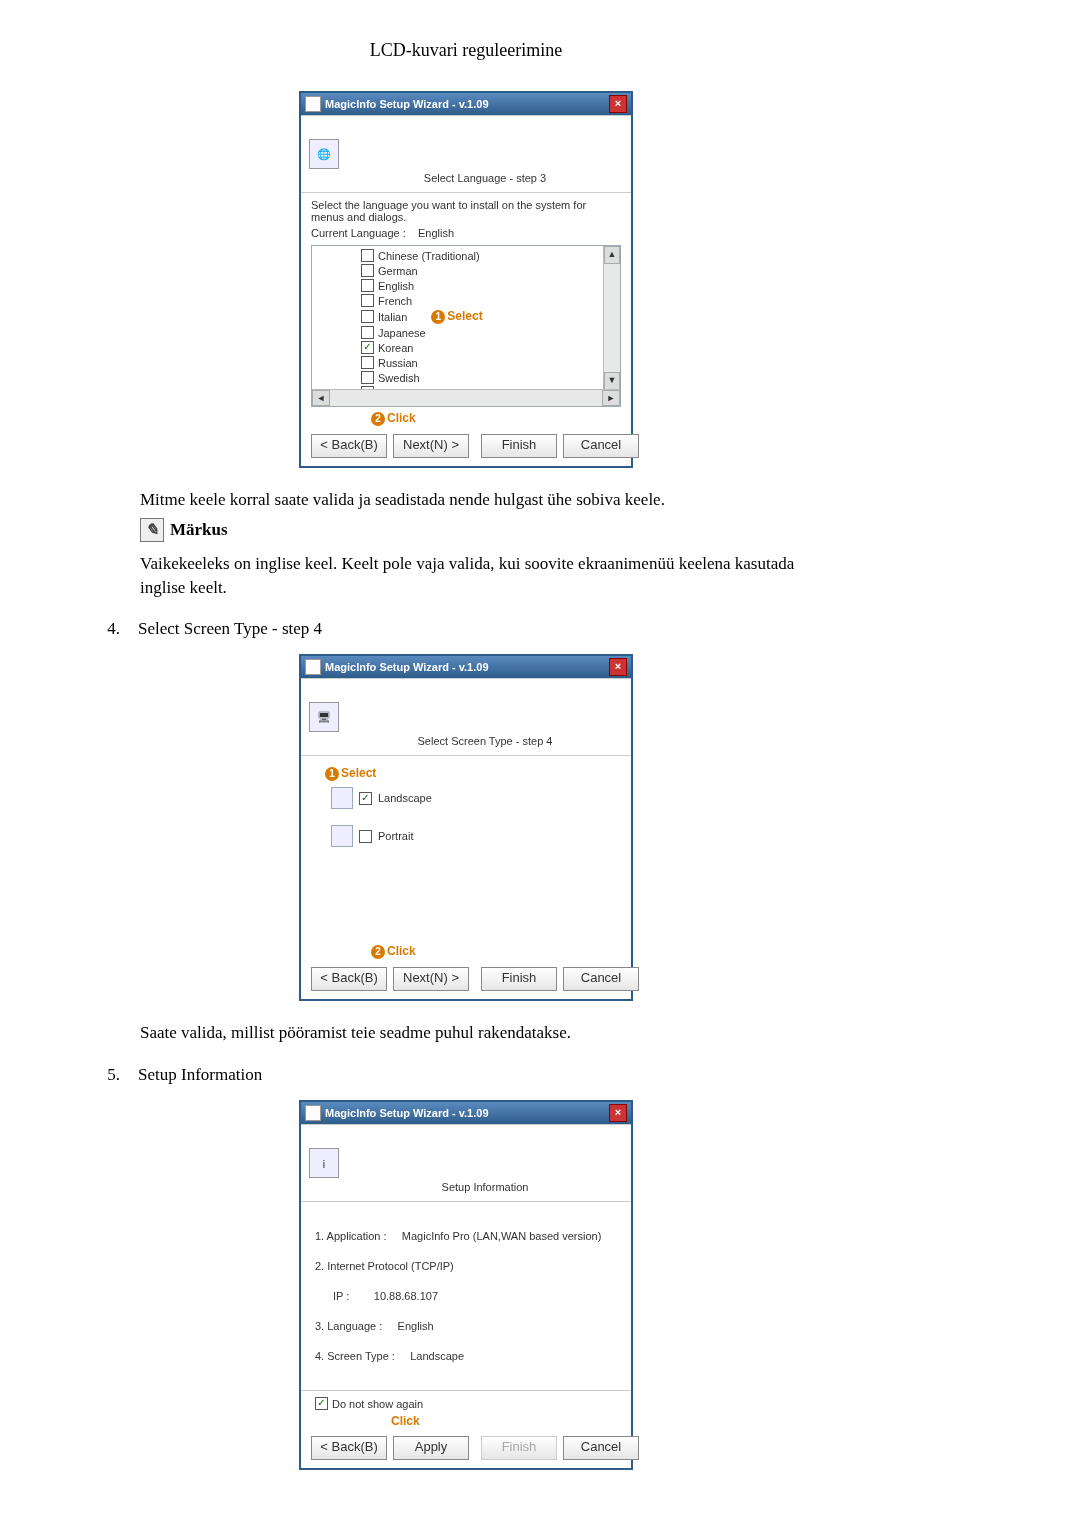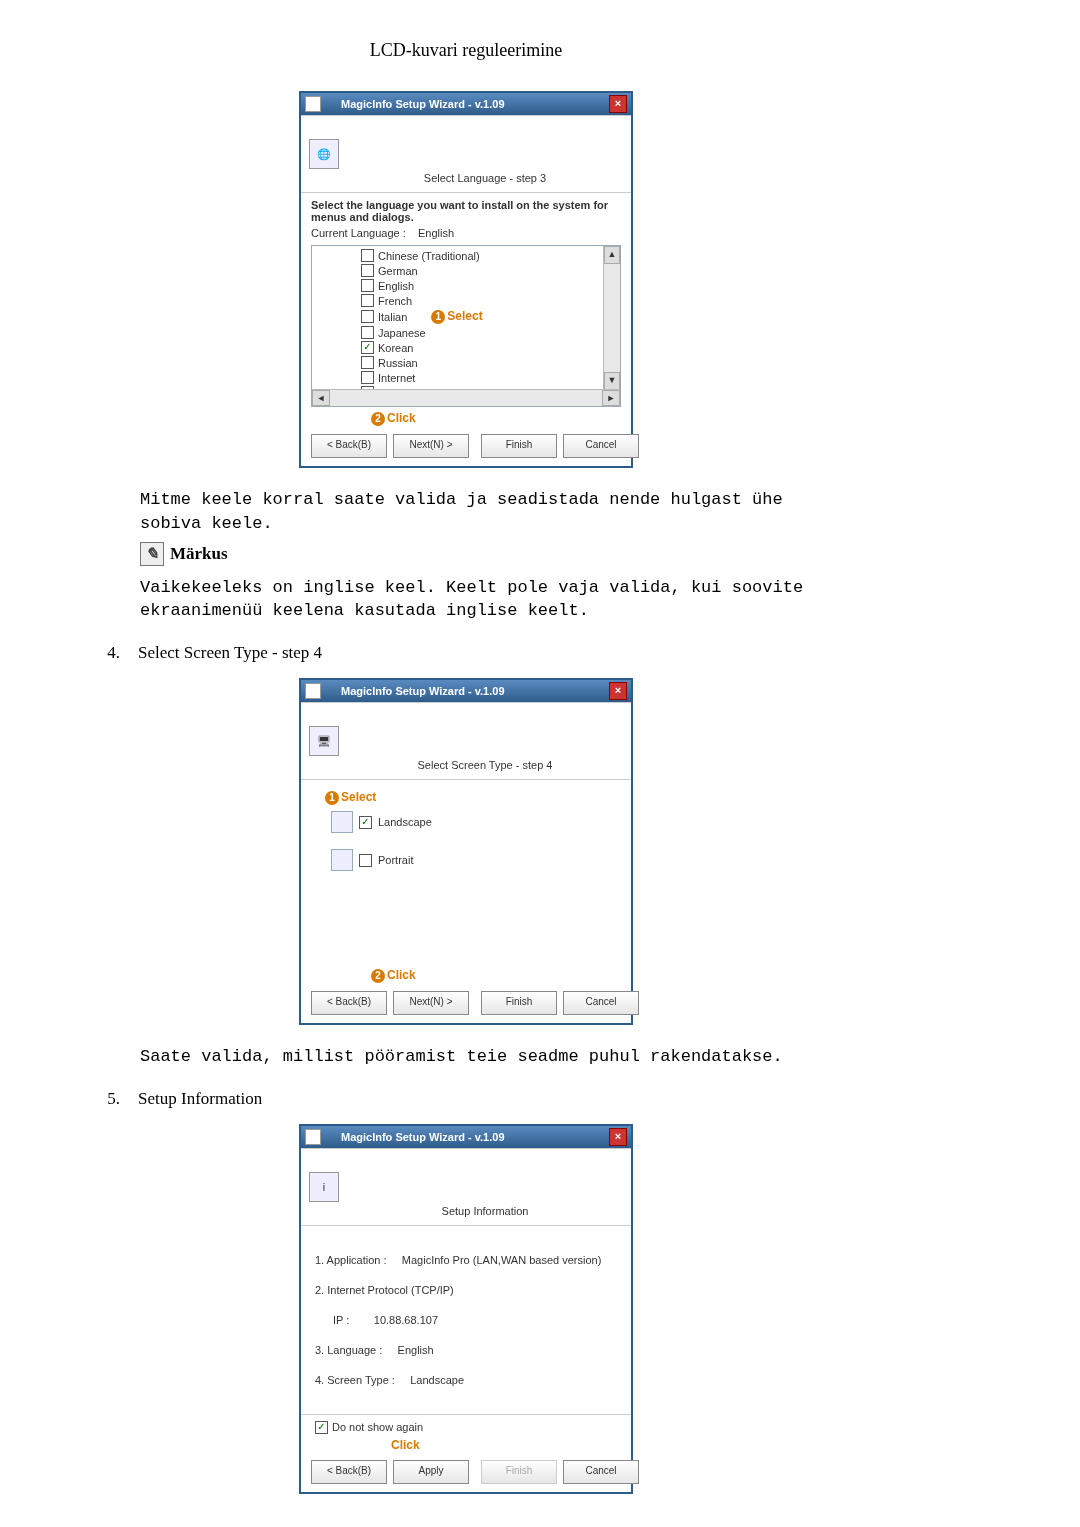--- a/index.html
+++ b/index.html
@@ -34,21 +34,21 @@
     display: flex;
     align-items: center;
     justify-content: space-between;
     padding: 2px 4px;
     font-size: 11px;
     font-weight: bold;
   }
   .title-left {
     display: flex;
     align-items: center;
-    gap: 20px;
+    gap: 4px;
   }
   .title-icon {
     width: 14px; height: 14px;
     background: #fff;
     border: 1px solid #999;
     display: inline-block;
   }
   .close-x {
     width: 16px; height: 16px;
     background: #c33;
@@ -78,21 +78,20 @@
   }
   .step-title {
     flex: 1;
     text-align: center;
     font-size: 11px;
     margin-top: 48px;
   }
   .instr {
     padding: 6px 10px 2px 10px;
     font-size: 11px;
-    font-weight: bold;
   }
   .curlang {
     padding: 2px 10px 6px 10px;
     font-size: 11px;
   }
   .lang-list-wrap {
     margin: 0 10px 6px 10px;
     border: 1px solid #9ab;
     background: #fff;
     position: relative;
@@ -138,36 +137,35 @@
     display: flex;
     gap: 6px;
     justify-content: flex-start;
   }
   .btn-row .spacer { flex:1; }
   .wbtn {
     min-width: 62px;
     height: 22px;
     border: 1px solid #888;
     background: linear-gradient(#fff,#e6e6e6);
-    font-size: 10px;
+    font-size: 13px;
     text-align:center;
     line-height:20px;
     padding: 0 6px;
     cursor:pointer;
   }
   .click-label {
     text-align:left;
     padding: 0 10px 0 70px;
     margin-top:-2px;
   }
   .body-text {
     font-size: 17px;
     margin: 14px 0 6px 40px;
     line-height: 1.4;
-    font-family: Liberation Mono, monospace;
   }
   .note-row {
     display:flex;align-items:center;gap:6px;margin-left:40px;margin-top:6px;margin-bottom:10px;
   }
   .note-icon {
     width:22px;height:22px;border:1px solid #777;background:#eee;display:inline-flex;
     align-items:center;justify-content:center;font-style:italic;font-weight:bold;color:#444;
   }
   .note-label { font-weight:bold;font-size:17px;font-family:Liberation Serif, serif; }
   .ol-row { display:flex; gap:18px; align-items:flex-start; margin-top:20px; }
@@ -237,21 +235,21 @@
             <div class="lang-item">
               <span class="chk">✓</span>
               <span>Korean</span>
             </div>
             <div class="lang-item">
               <span class="chk"></span>
               <span>Russian</span>
             </div>
             <div class="lang-item">
               <span class="chk"></span>
-              <span>Internet</span>
+              <span>Swedish</span>
             </div>
             <div class="lang-item">
               <span class="chk"></span>
               <span>Turkish</span>
             </div>
             <div class="lang-item">
               <span class="chk"></span>
               <span>Chinese (Simplified)</span>
             </div>
           </div>

